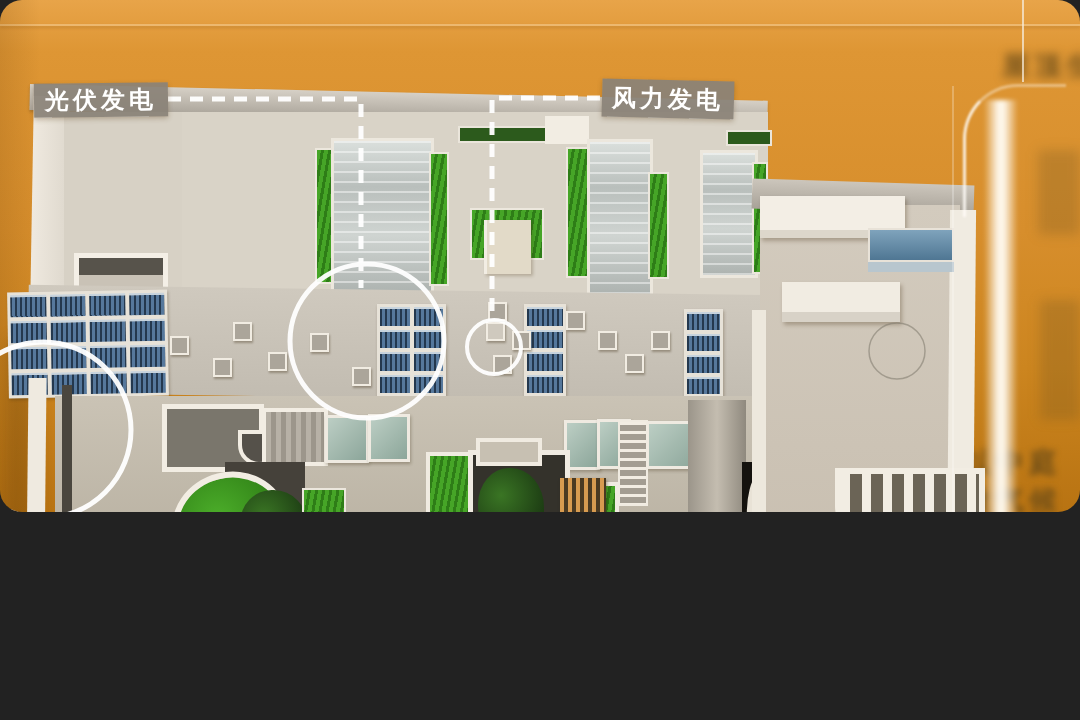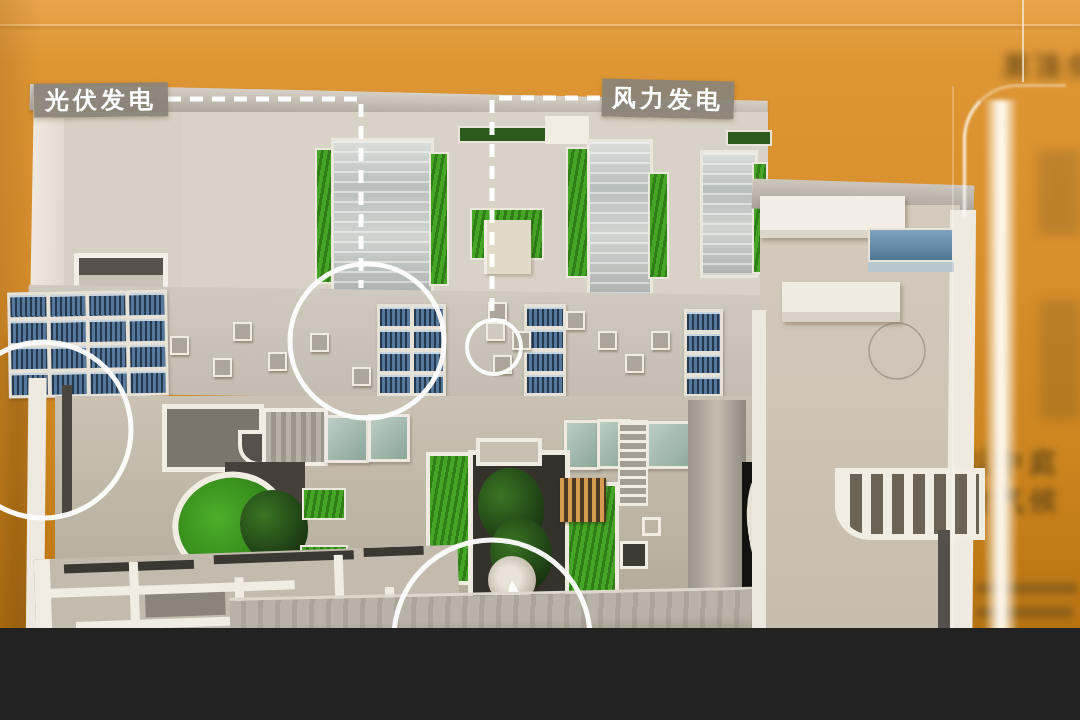--- a/index.html
+++ b/index.html
@@ -1,18 +1,18 @@
 <!DOCTYPE html>
 <html><head>
 <meta charset="utf-8">
 <style>
   html,body{margin:0;padding:0;background:#222;}
-  #stage{position:relative;width:1080px;height:628px;overflow:hidden;
+  #stage{position:relative;width:1080px;height:512px;overflow:hidden;
          font-family:"Liberation Sans",sans-serif;
-         background:linear-gradient(180deg,#e8a449 0%,#de9634 10%,#d78e2c 45%,#cc851f 72%,#b87312 100%);}
+         background:linear-gradient(180deg,#e8a449 0%,#de9634 10%,#d78e2c 45%,#cc851f 72%,#b87312 100%);border-radius:22px;}
   .a{position:absolute;}
   
   .bg-seam{left:0;top:24px;width:1080px;height:2px;background:rgba(255,235,200,.35);box-shadow:0 2px 3px rgba(120,70,10,.25);}
   .bg-left-shade{left:0;top:0;width:40px;height:720px;background:linear-gradient(90deg,rgba(120,70,10,.18),transparent);}
   
   .poster-txt{color:rgba(100,72,24,.85);font-weight:bold;filter:blur(4px);white-space:nowrap;letter-spacing:5px;}
   .poster-blk{background:rgba(115,85,32,.28);filter:blur(6px);border-radius:3px;}
   .pbar{background:rgba(108,80,30,.55);height:11px;border-radius:2px;filter:blur(3px);margin-bottom:13px;}
   
   .white{background:#f2ede3;}

